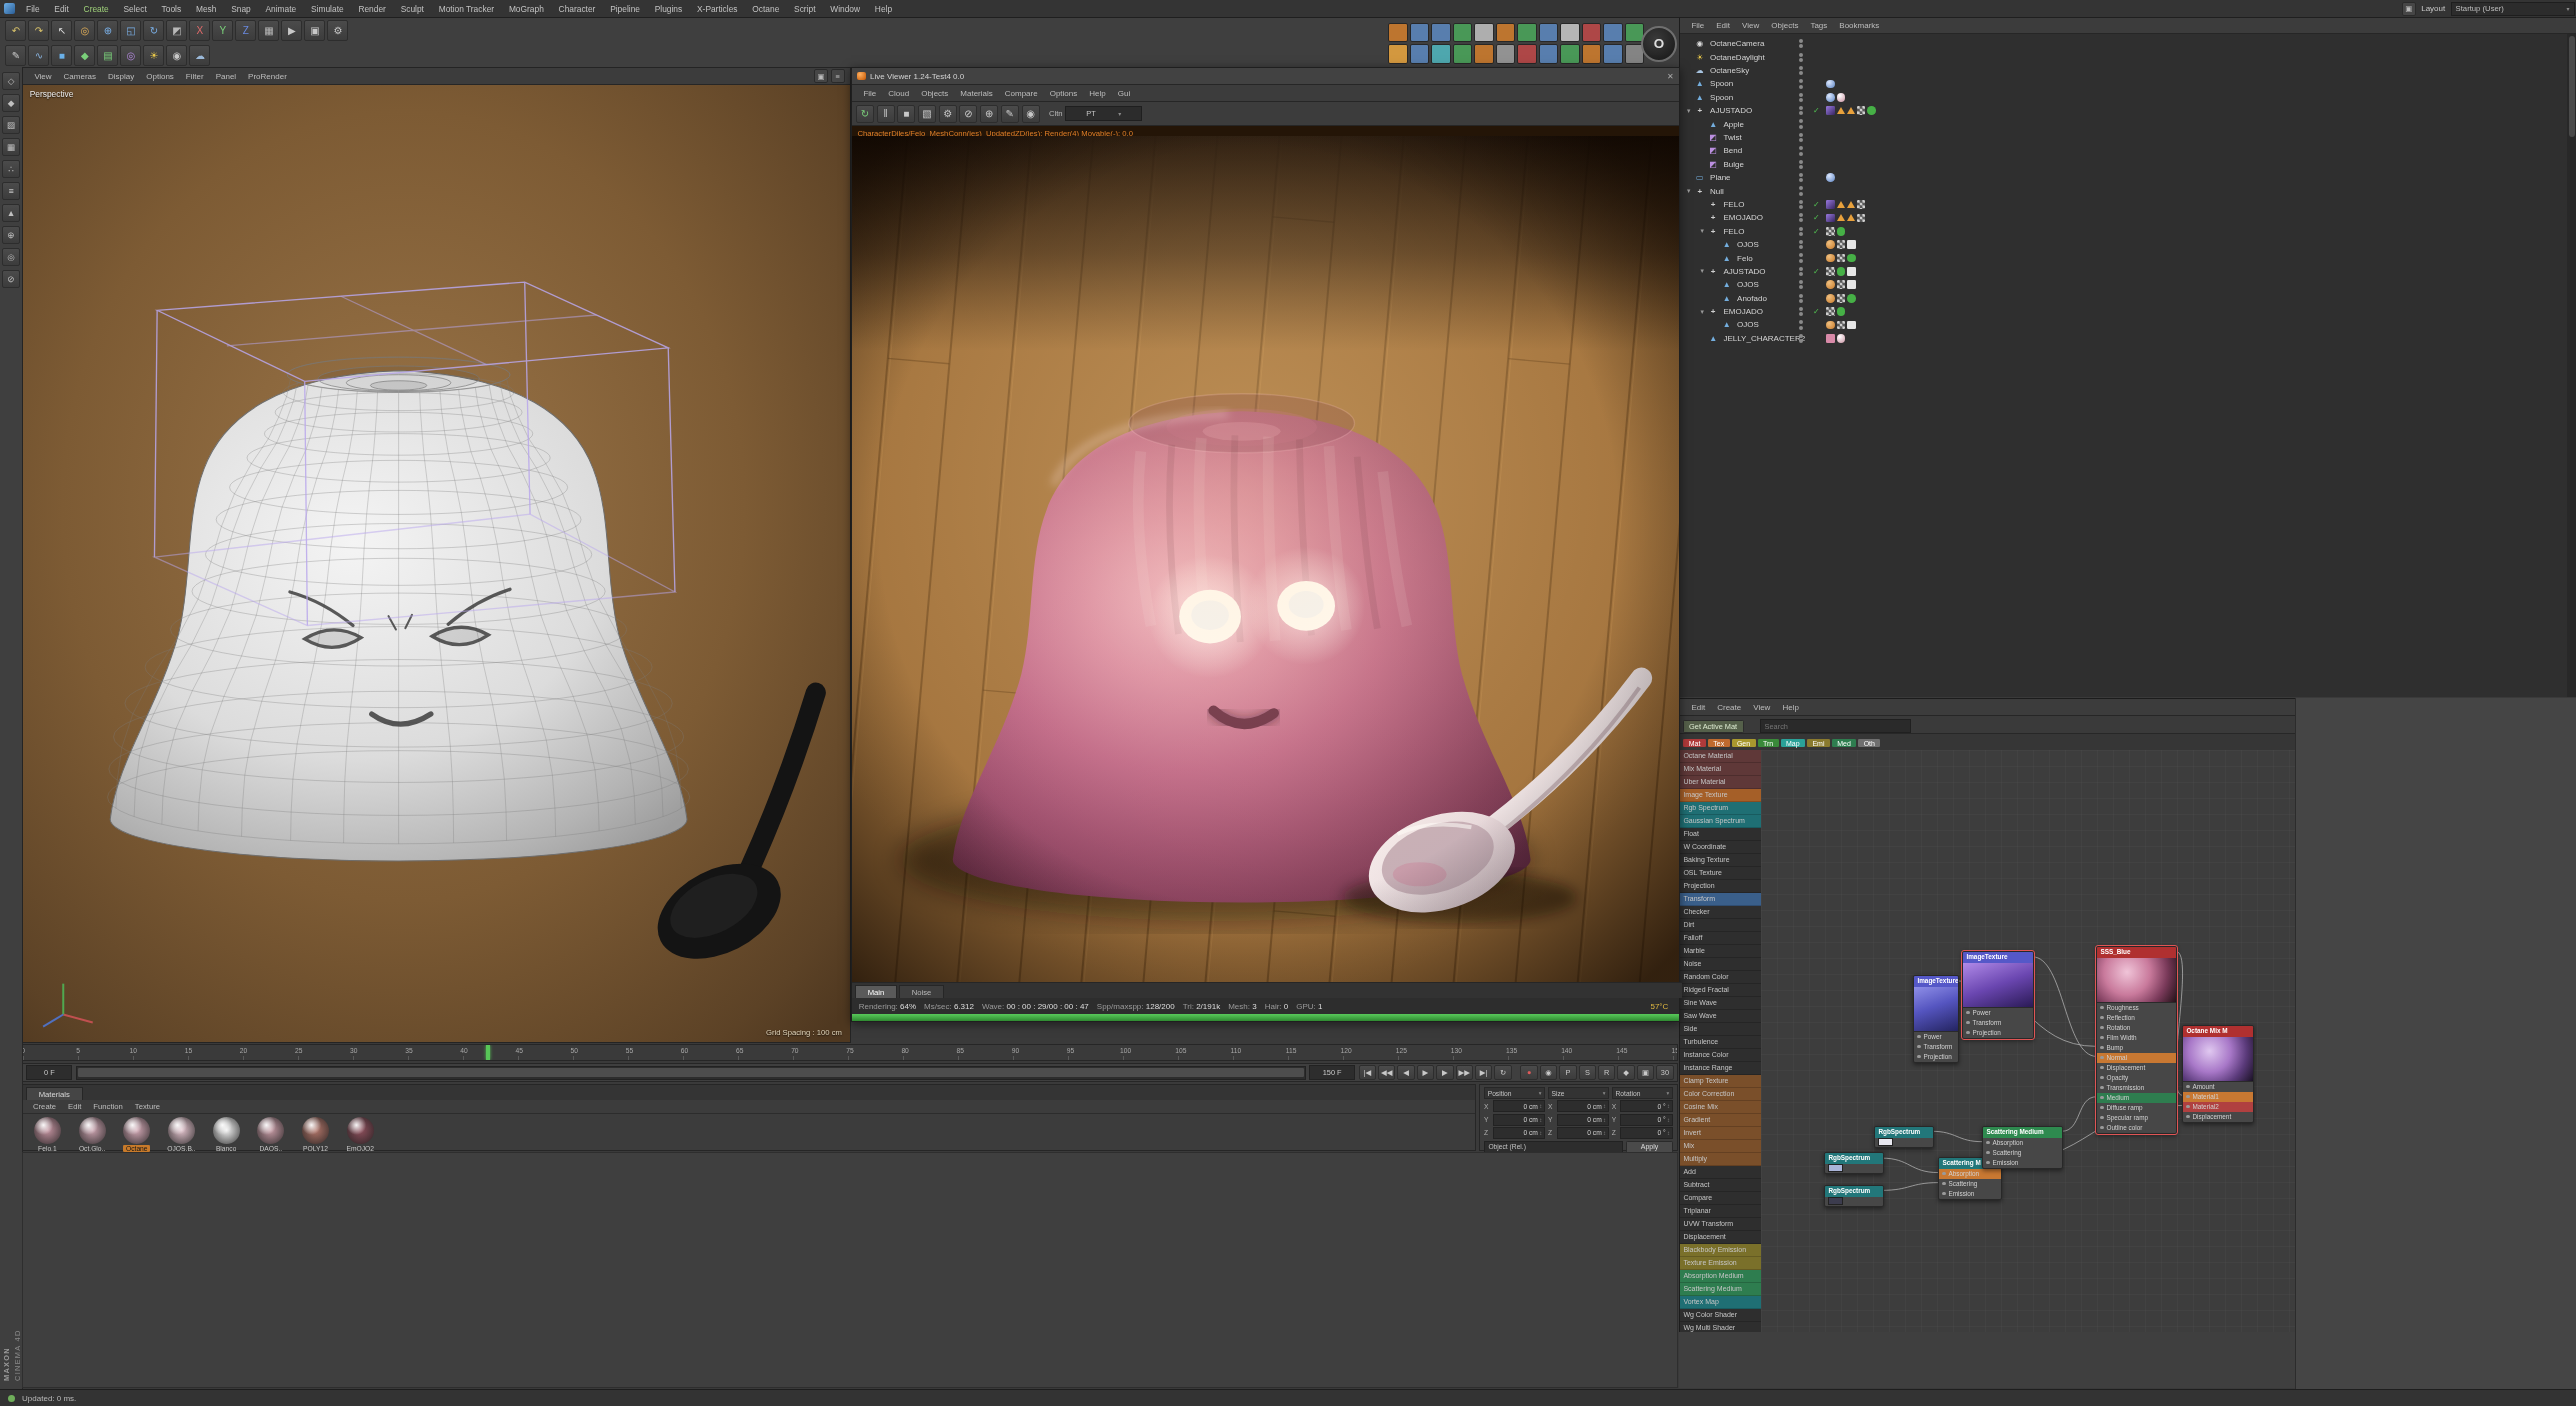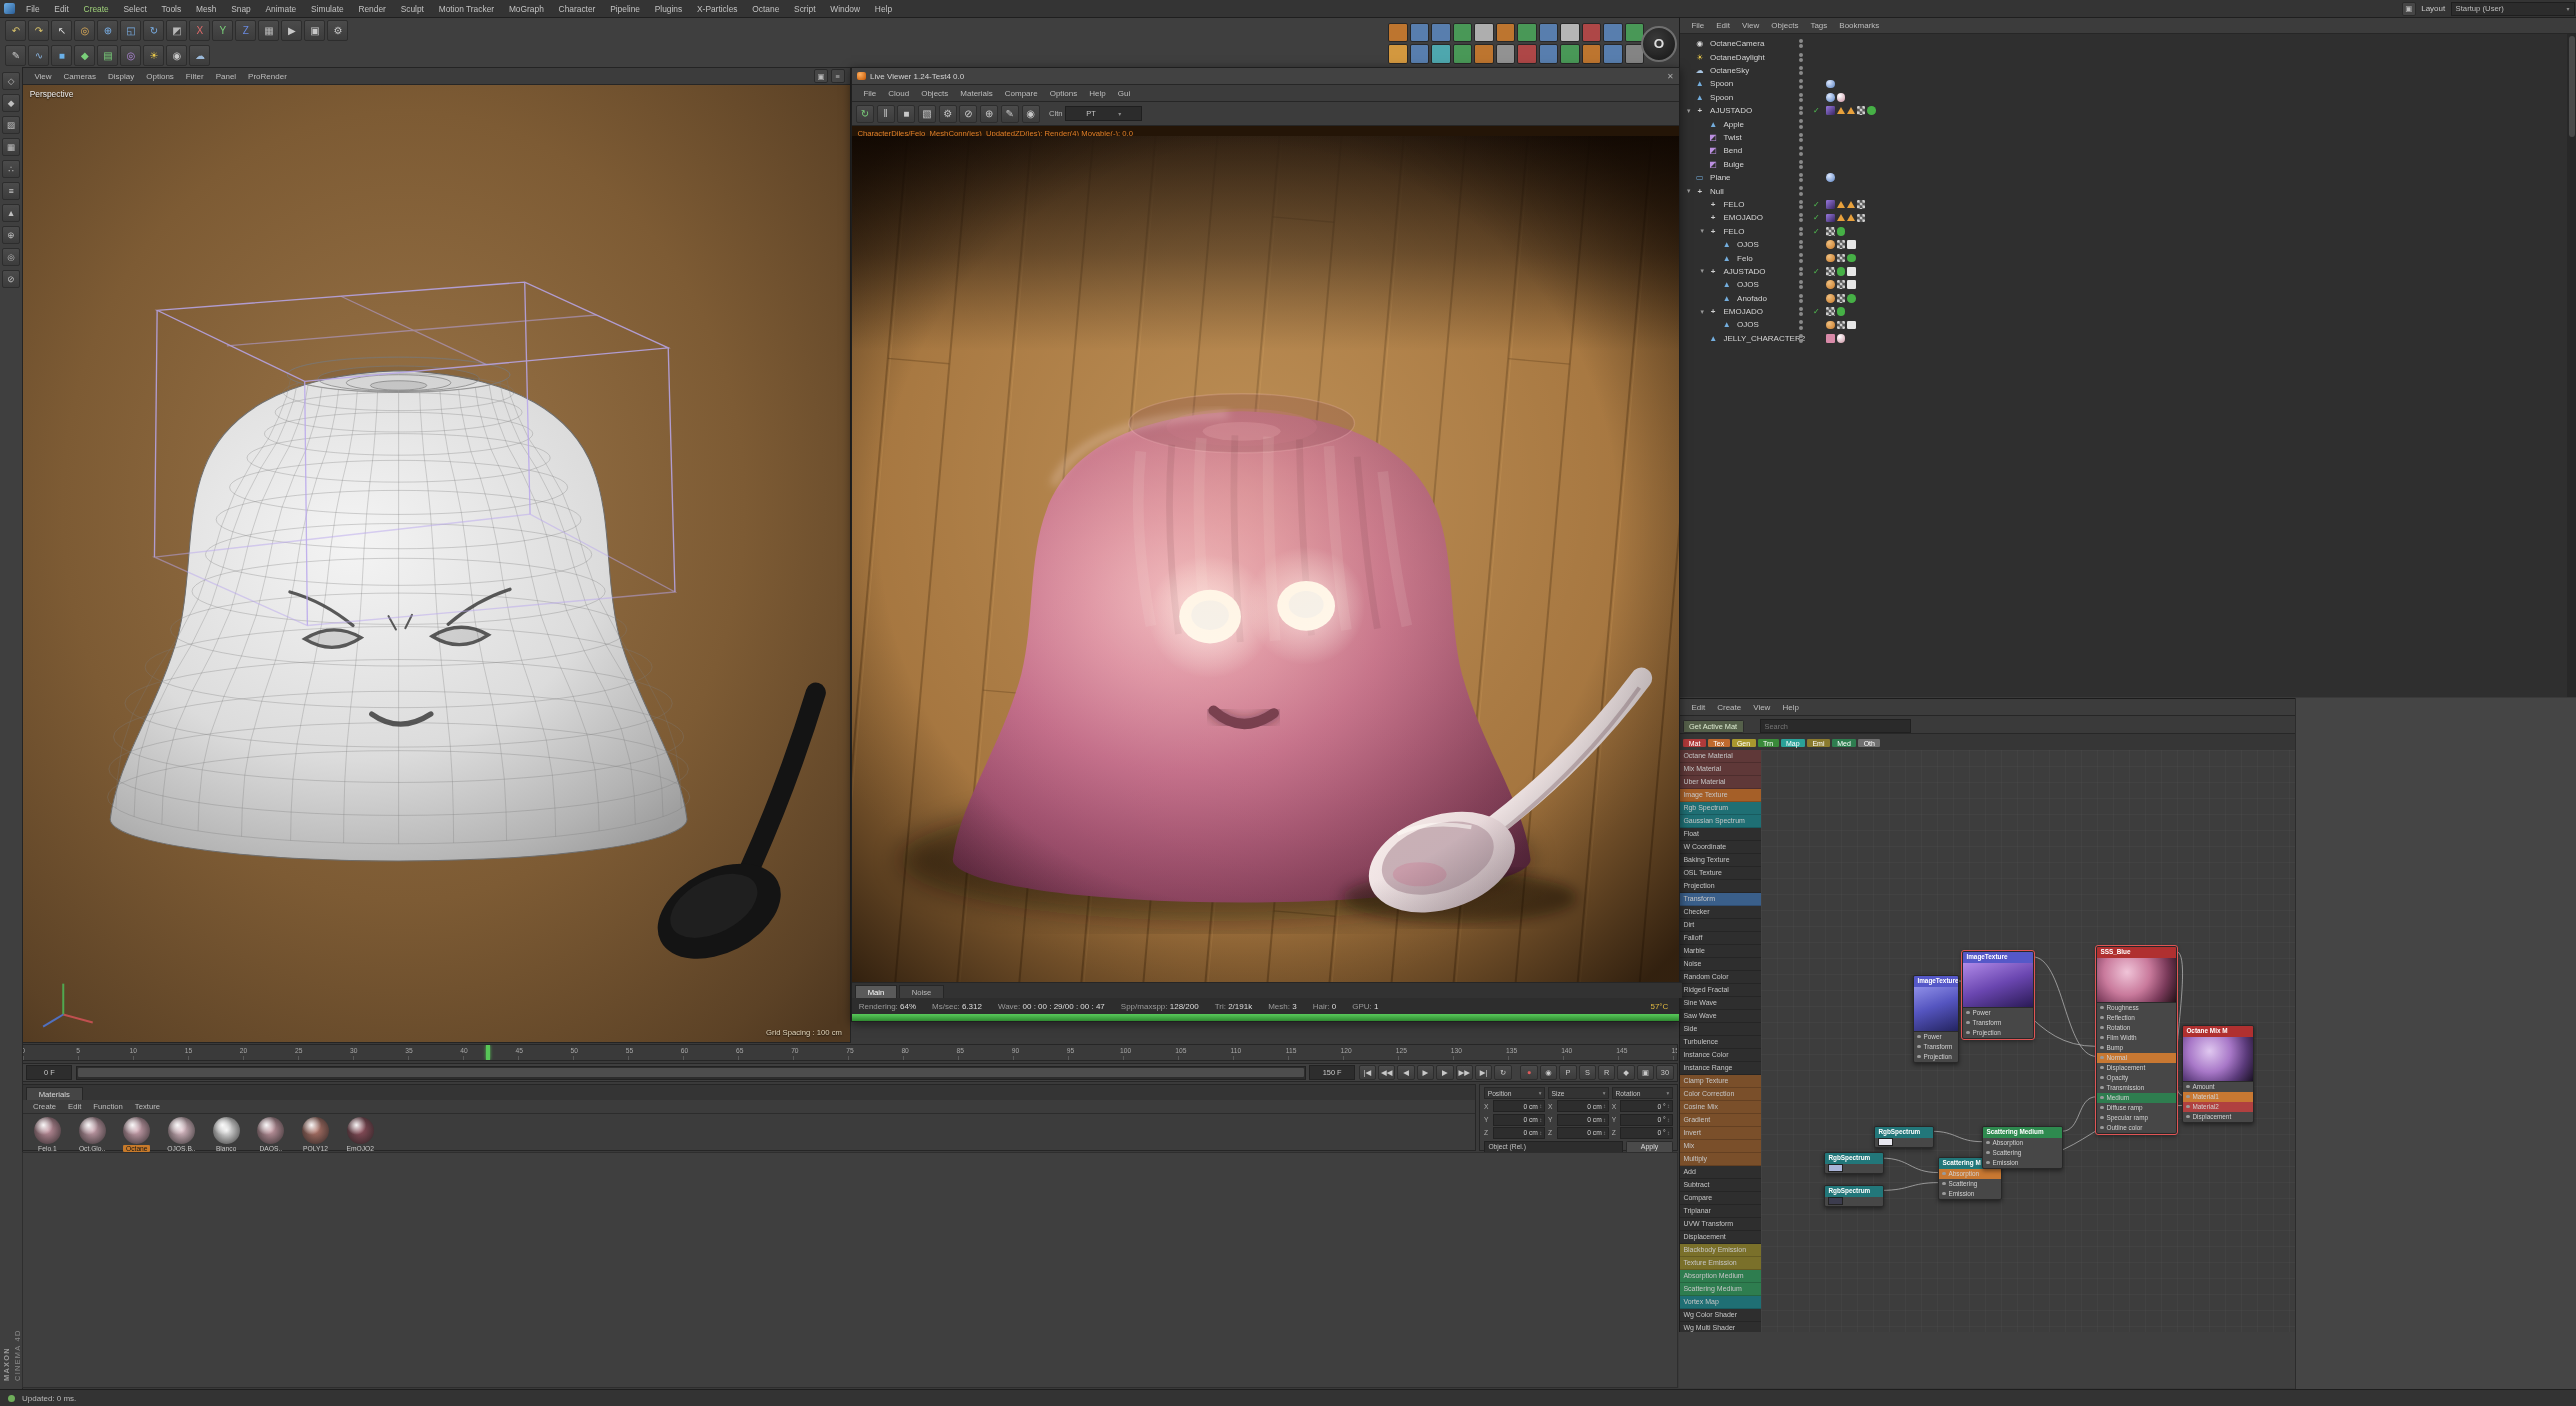--- a/index.html
+++ b/index.html
@@ -619,21 +619,21 @@
         <rect width="1231" height="1262" fill="url(#warm)"></rect>
         <rect width="1231" height="1262" fill="url(#vig)"></rect>
       </svg>
     </div>
     <div class="lv-tabs">
 
     <span class="lv-tab active">Main</span>
         <span class="lv-tab">Noise</span>
       </div>
     <div class="lv-status">
-      <div style="display:flex;gap:16px">
+      <div style="display:flex;gap:8px">
 
       <span class="seg"><span class="slabel">Rendering:</span> <span class="sval">64%</span></span>
           <span class="seg"><span class="slabel">Ms/sec:</span> <span class="sval">6.312</span></span>
           <span class="seg"><span class="slabel">Wave:</span> <span class="sval">00 : 00 : 29/00 : 00 : 47</span></span>
           <span class="seg"><span class="slabel">Spp/maxspp:</span> <span class="sval">128/200</span></span>
           <span class="seg"><span class="slabel">Tri:</span> <span class="sval">2/191k</span></span>
           <span class="seg"><span class="slabel">Mesh:</span> <span class="sval">3</span></span>
           <span class="seg"><span class="slabel">Hair:</span> <span class="sval">0</span></span>
           <span class="seg"><span class="slabel">GPU:</span> <span class="sval">1</span></span>
         </div>

